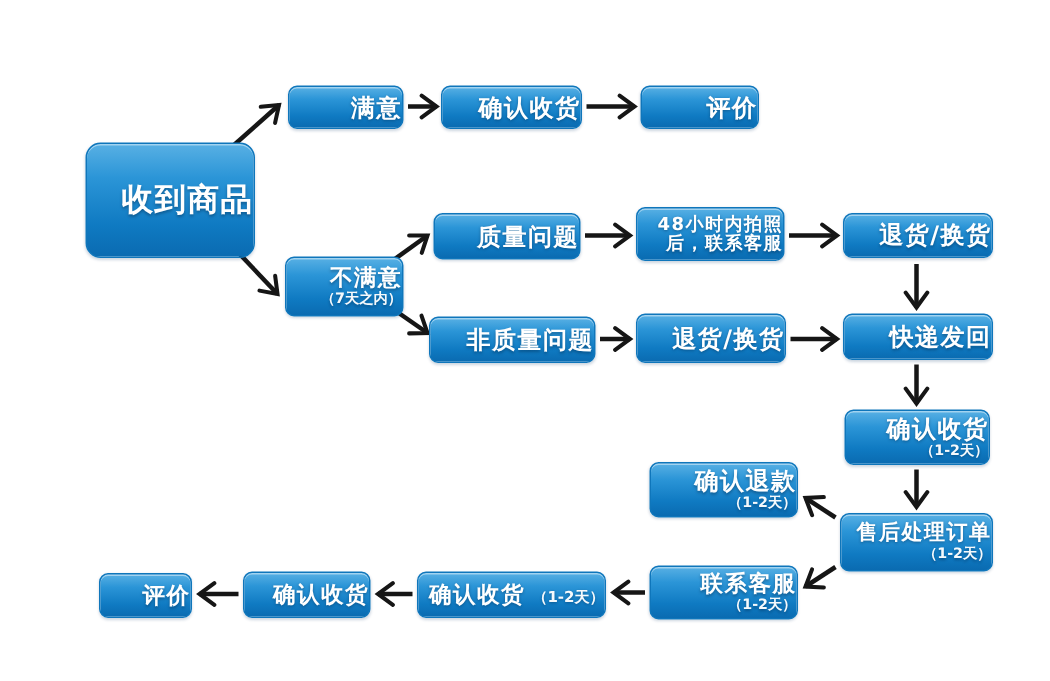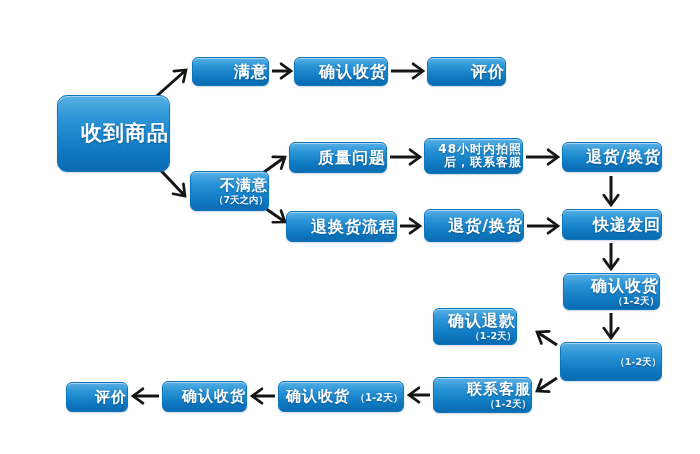--- a/index.html
+++ b/index.html
@@ -77,43 +77,44 @@
         <div><span>评价</span></div>
       </div>
       <div class="node" style="left: 190px; top: 171px; width: 79px; height: 40px; font-size: 15px;">
         <div><span>不满意</span></div>
         <div class="sub">（7天之内）</div>
       </div>
       <div class="node" style="left: 289px; top: 142px; width: 98px; height: 31px; font-size: 16px;">
         <div><span>质量问题</span></div>
       </div>
       <div class="node" style="left: 286px; top: 211px; width: 111px; height: 31px; font-size: 16px;">
-        <div><span>退换货流程</span></div>
+        <div><span>非质量问题</span></div>
       </div>
       <div class="node" style="left: 424px; top: 138px; width: 99px; height: 36px; font-size: 12px; padding-left: 12px;">
         <div>48小时内拍照</div>
         <div>后，联系客服</div>
       </div>
       <div class="node" style="left: 562px; top: 142px; width: 100px; height: 30px; font-size: 16px;">
         <div><span>退货/换货</span></div>
       </div>
       <div class="node" style="left: 424px; top: 209px; width: 100px; height: 33px; font-size: 16px;">
         <div><span>退货/换货</span></div>
       </div>
       <div class="node" style="left: 562px; top: 209px; width: 100px; height: 31px; font-size: 16px;">
         <div><span>快递发回</span></div>
       </div>
       <div class="node" style="left: 563px; top: 273px; width: 97px; height: 37px; font-size: 16px;">
         <div><span>确认收货</span></div>
         <div class="sub">（1-2天）</div>
       </div>
       <div class="node" style="left: 560px; top: 342px; width: 102px; height: 39px; font-size: 14px;">
+        <div><span>售后处理订单</span></div>
         <div class="sub">（1-2天）</div>
       </div>
-      <div class="node" style="left: 433px; top: 308px; width: 84px; height: 37px; font-size: 16px;">
+      <div class="node" style="left: 433px; top: 308px; width: 99px; height: 37px; font-size: 16px;">
         <div><span>确认退款</span></div>
         <div class="sub">（1-2天）</div>
       </div>
       <div class="node" style="left: 433px; top: 377px; width: 99px; height: 36px; font-size: 15px;">
         <div><span>联系客服</span></div>
         <div class="sub">（1-2天）</div>
       </div>
       <div class="node" style="left: 278px; top: 381px; width: 126px; height: 31px; font-size: 15px;">
         <div><span>确认收货</span><span class="sub inline">（1-2天）</span></div>
       </div>

